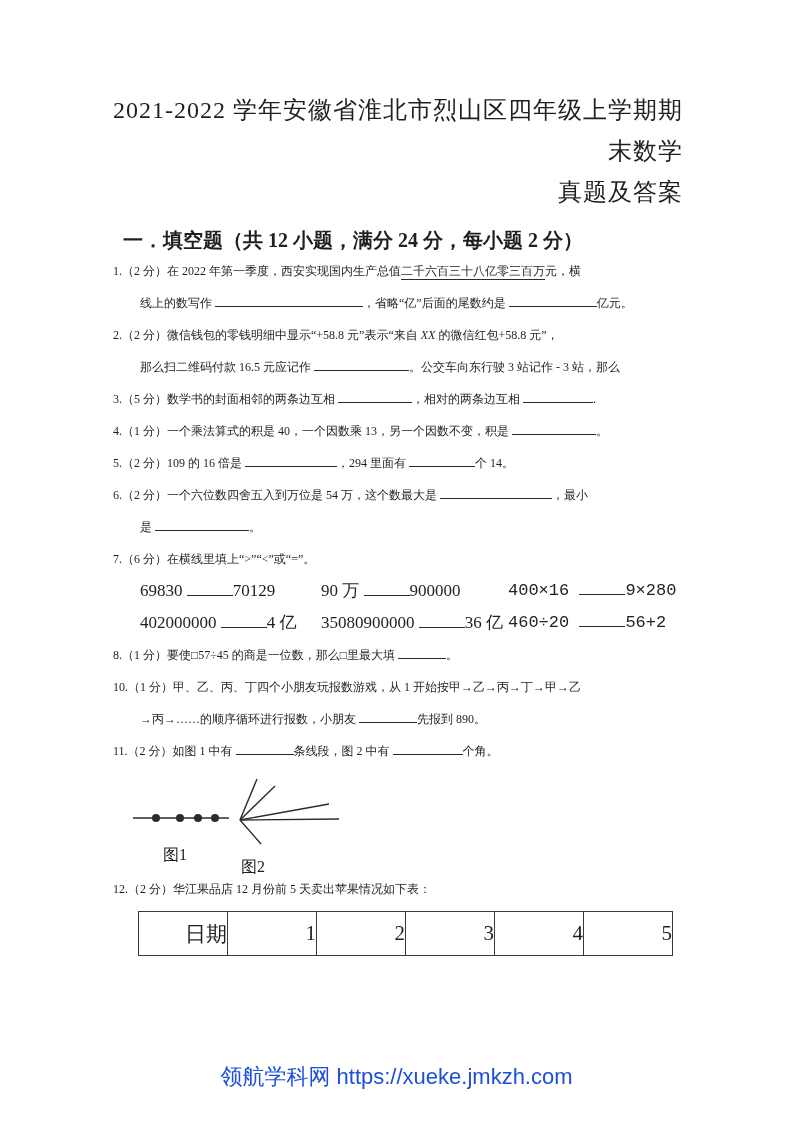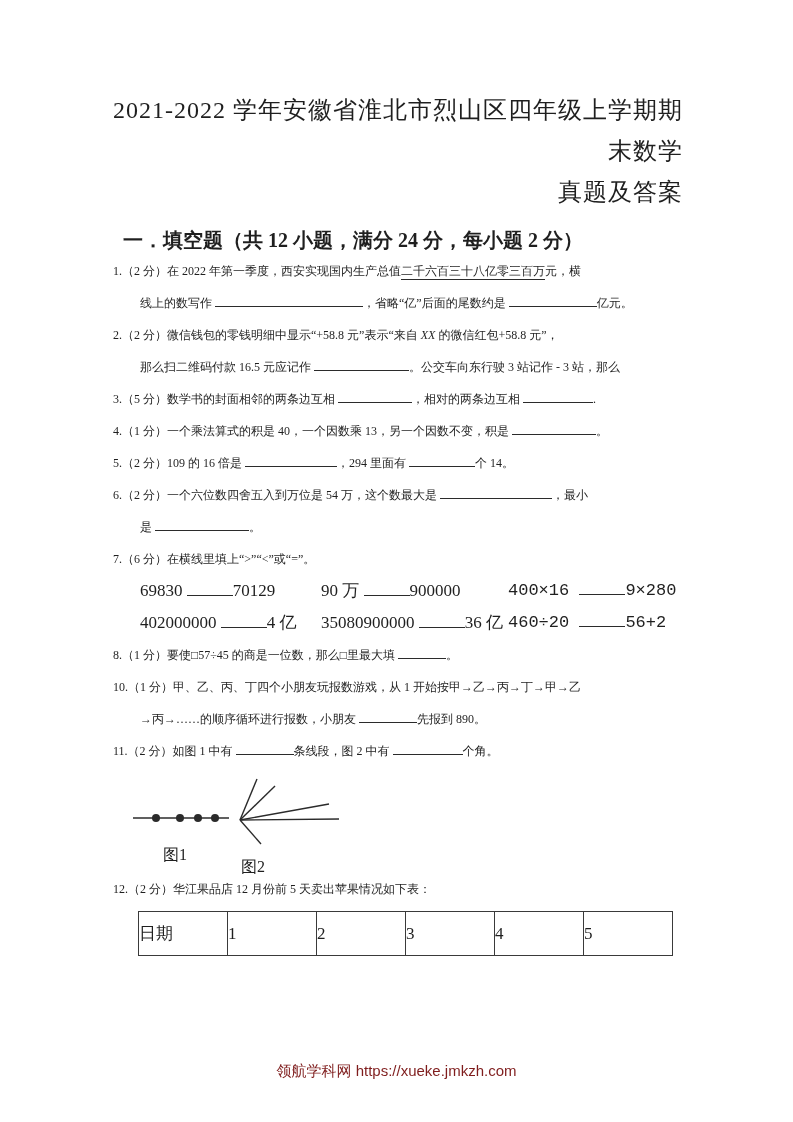--- a/index.html
+++ b/index.html
@@ -22,25 +22,25 @@
   .iseg { font-style:italic; }
   .cmp-row { display:flex; padding-left:27px; font-size:17px; line-height:32px; white-space:nowrap; }
   .cmp-cell-0 { width:181px; }
   .cmp-cell-1 { width:187px; }
   .cmp-cell-2 { flex:1;font-family:Liberation Mono, monospace; }
   .figures { position:relative; height:102px; margin-top:4px; }
   .fig-label { position:absolute; font-size:16px; }
   .apple-table { border-collapse:collapse; margin:6px 0 0 25px; }
   .apple-table td {
     border:1px solid #3a3a3a; width:88px; height:43px;
-    text-align:left; font-size:17px; padding:0;
+    text-align:right; font-size:21px; padding:0;
   }
   .footer {
     position:absolute; left:0; top:1062px; width:793px;
-    text-align:center; color:#7f1d1d; font-size:15px;
+    text-align:center; color:#1d4ed8; font-size:22px;
     font-family:"Liberation Sans","DejaVu Sans",sans-serif;
   }
   svg line { stroke:#2b2b2b; stroke-width:1.4; }
 </style>
 </head>
 <body>
 
 <div class="page">
   <div class="content">
 

